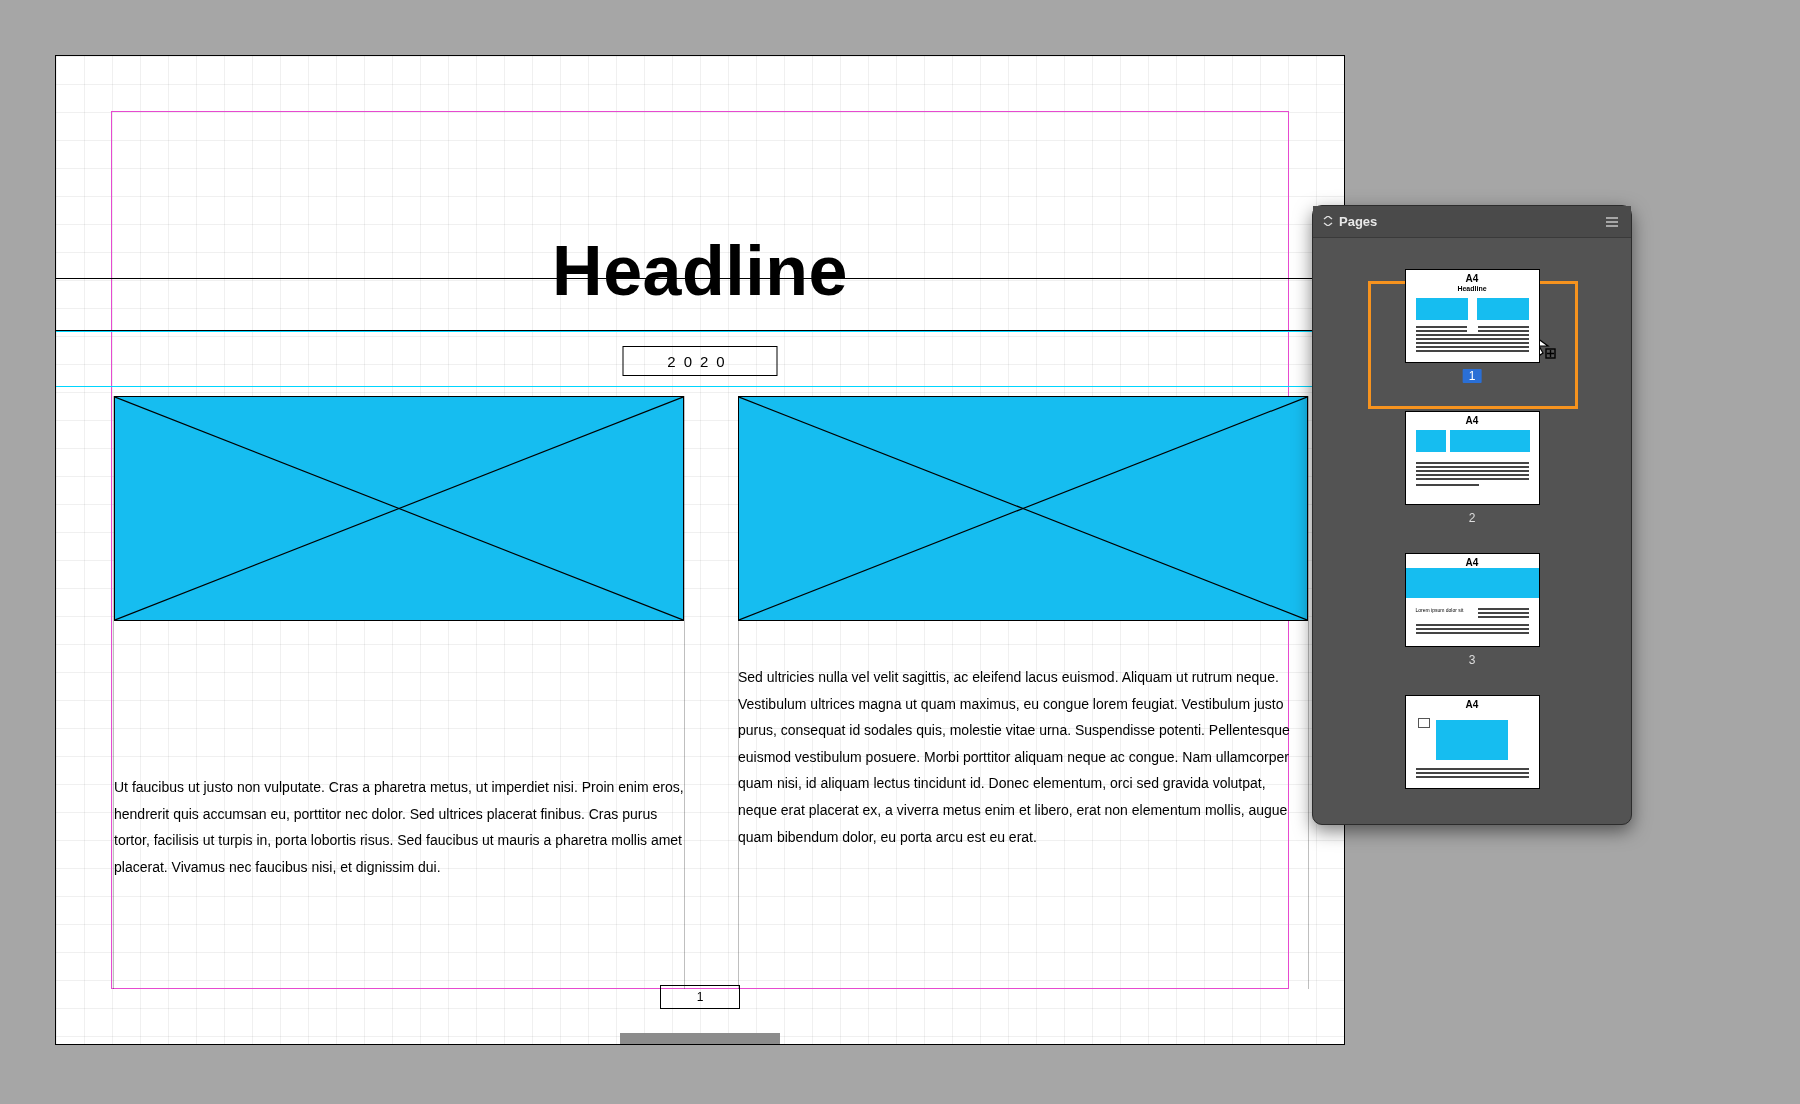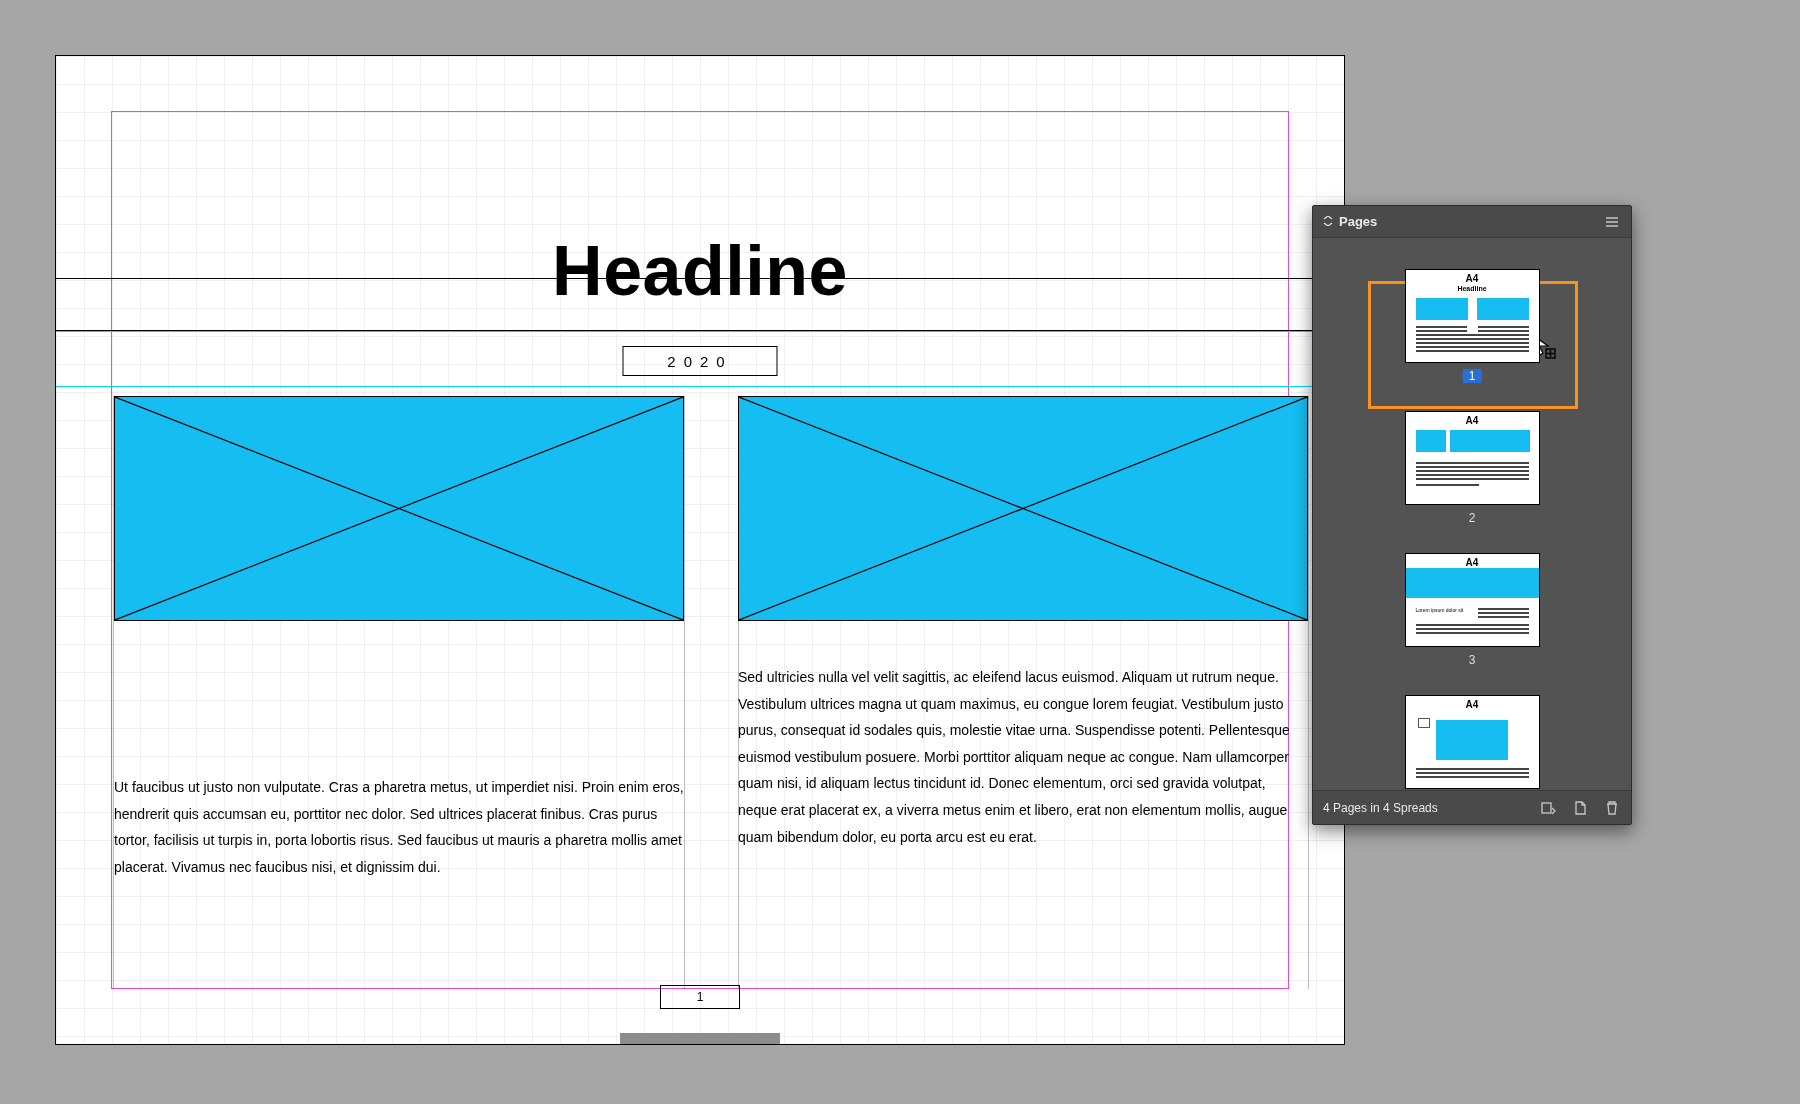--- a/index.html
+++ b/index.html
@@ -140,21 +140,21 @@
   position:absolute;
   right:168px;
   top:205px;
   width:320px;
   height:620px;
   background:#535353;
   color:#e8e8e8;
   font-size:13px;
   box-shadow: 0 6px 18px rgba(0,0,0,0.5);
   border:1px solid #2c2c2c;
-  border-radius:2px;
+  border-radius:10px;
 }
 .panel-head {
   height:32px;
   display:flex; align-items:center;
   padding:0 10px;
   border-bottom:1px solid #3a3a3a;
   background:#4a4a4a;
 }
 .panel-head .title {
   font-weight:700;
@@ -351,34 +351,13 @@
         <div class="mini-blue" style="left:30px;top:24px;width:72px;height:40px"></div>
         <div style="position:absolute;left:12px;top:22px;width:12px;height:10px;border:1px solid #555"></div>
         <div class="mini-line" style="top:72px"></div>
         <div class="mini-line" style="top:76px"></div>
         <div class="mini-line" style="top:80px"></div>
       </div>
       <div class="num">4</div>
     </div>
   </div>
 
-  <div class="panel-foot">
-    <span>4 Pages in 4 Spreads</span>
-    <span class="spacer"></span>
-    <span class="ico-btn">
-      <svg viewBox="0 0 16 16">
-          <rect x="2" y="3" width="9" height="10" fill="none" stroke="#ddd" stroke-width="1.3"></rect>
-          <path d="M12 8l3 3-3 3" fill="none" stroke="#ddd" stroke-width="1.3"></path>
-        </svg>
-    </span>
-    <span class="ico-btn">
-      <svg viewBox="0 0 16 16">
-          <path d="M4 2h6l3 3v9H4z" fill="none" stroke="#ddd" stroke-width="1.3"></path>
-          <path d="M10 2v3h3" fill="none" stroke="#ddd" stroke-width="1.3"></path>
-        </svg>
-    </span>
-    <span class="ico-btn">
-      <svg viewBox="0 0 16 16">
-          <path d="M3 4h10M5 4V2h6v2M4 4l1 10h6l1-10" fill="none" stroke="#ddd" stroke-width="1.3"></path>
-        </svg>
-    </span>
-  </div>
 </div>
 
 </body></html>

